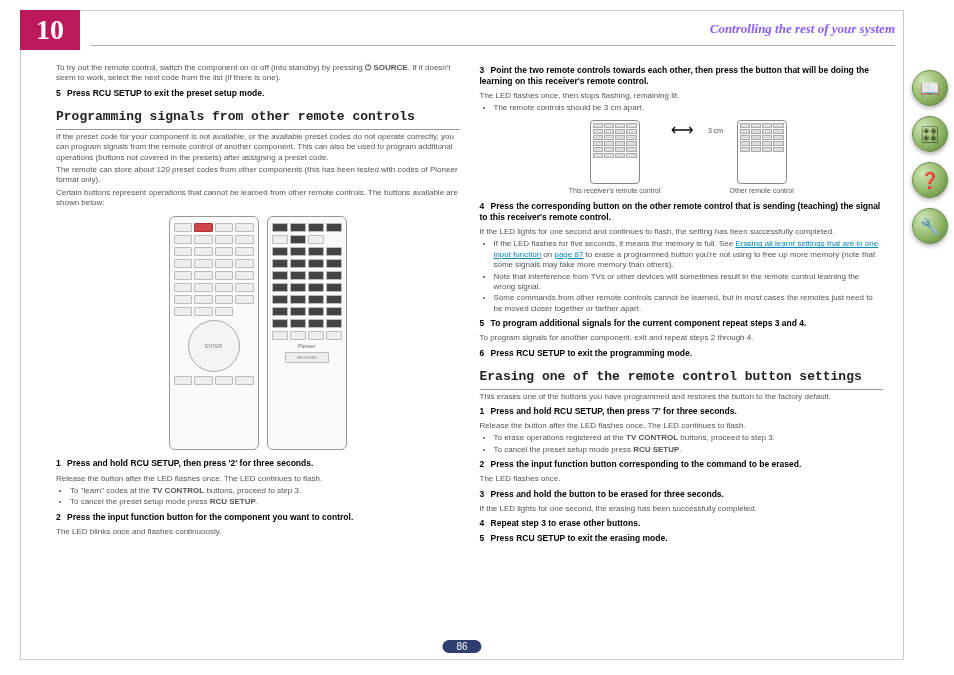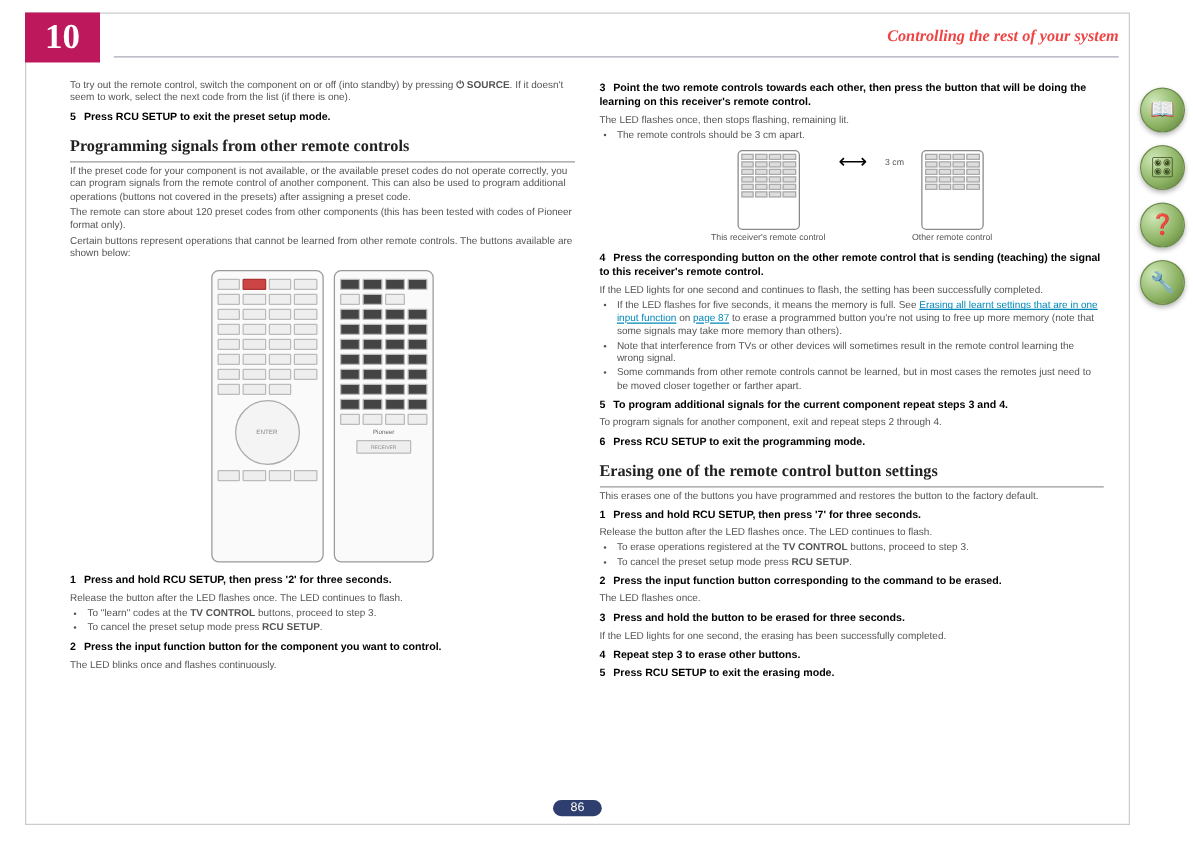--- a/index.html
+++ b/index.html
@@ -1,22 +1,22 @@
 <!DOCTYPE html>
 <html><head>
 <meta charset="utf-8">
 <style>
 body{margin:0;padding:0;font-family:Arial,Helvetica,sans-serif;background:#fff;width:954px;height:675px;position:relative;overflow:hidden}
 .page{position:absolute;left:20px;right:50px;top:10px;bottom:15px;border:1px solid #ccc}
 .chapnum{position:absolute;left:-1px;top:-1px;width:60px;height:40px;background:#be185d;color:#fff;font-family:Georgia,serif;font-size:28px;font-weight:bold;display:flex;align-items:center;justify-content:center}
-.header{position:absolute;right:8px;top:10px;font-family:Georgia,serif;font-weight:bold;font-size:13px;font-style:italic;color:#ef4444}
+.header{position:absolute;right:8px;top:10px;font-family:Georgia,serif;font-weight:bold;font-size:13px;font-style:italic;color:#8b5cf6}
 .header-line{position:absolute;left:70px;right:8px;top:34px;height:1px;background:#aab}
 .cols{display:flex;position:absolute;top:50px;left:25px;right:10px;bottom:30px}
 .col{flex:1;padding:0 10px;font-size:8.5px;color:#444;line-height:1.3}
-.col h2{font-family:Liberation Serif, serif;font-weight:bold;font-style:normal;font-size:13px;color:#222;margin:10px 0 2px;border-bottom:1px solid #999;padding-bottom:3px}
+.col h2{font-family:Liberation Mono, monospace;font-weight:bold;font-style:normal;font-size:13px;color:#222;margin:10px 0 2px;border-bottom:1px solid #999;padding-bottom:3px}
 .step{margin:4px 0}
 .step b{color:#000}
 .sn{font-weight:bold;color:#000;margin-right:4px}
 .body{margin:2px 0;font-size:8px;color:#555}
 ul.b{margin:2px 0 2px 14px;padding:0}
 ul.b li{margin:1px 0;font-size:8px;color:#555}
 a.lnk{color:#08b;text-decoration:underline}
 .remote-diagram{text-align:center;margin:8px 0}
 .remote-box{display:inline-block;border:1px solid #999;padding:6px 4px;margin:0 3px;border-radius:6px;vertical-align:top}
 .rb-big{width:80px;height:220px;background:#fafafa}

